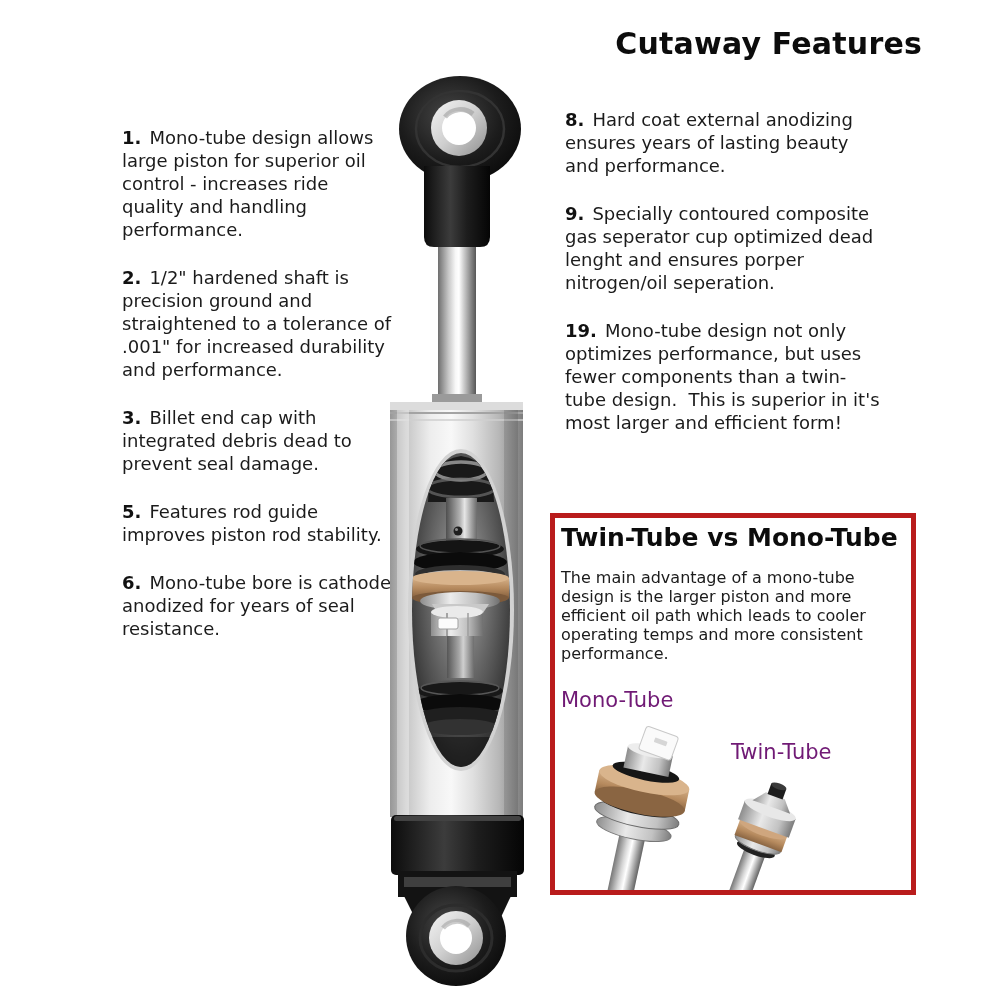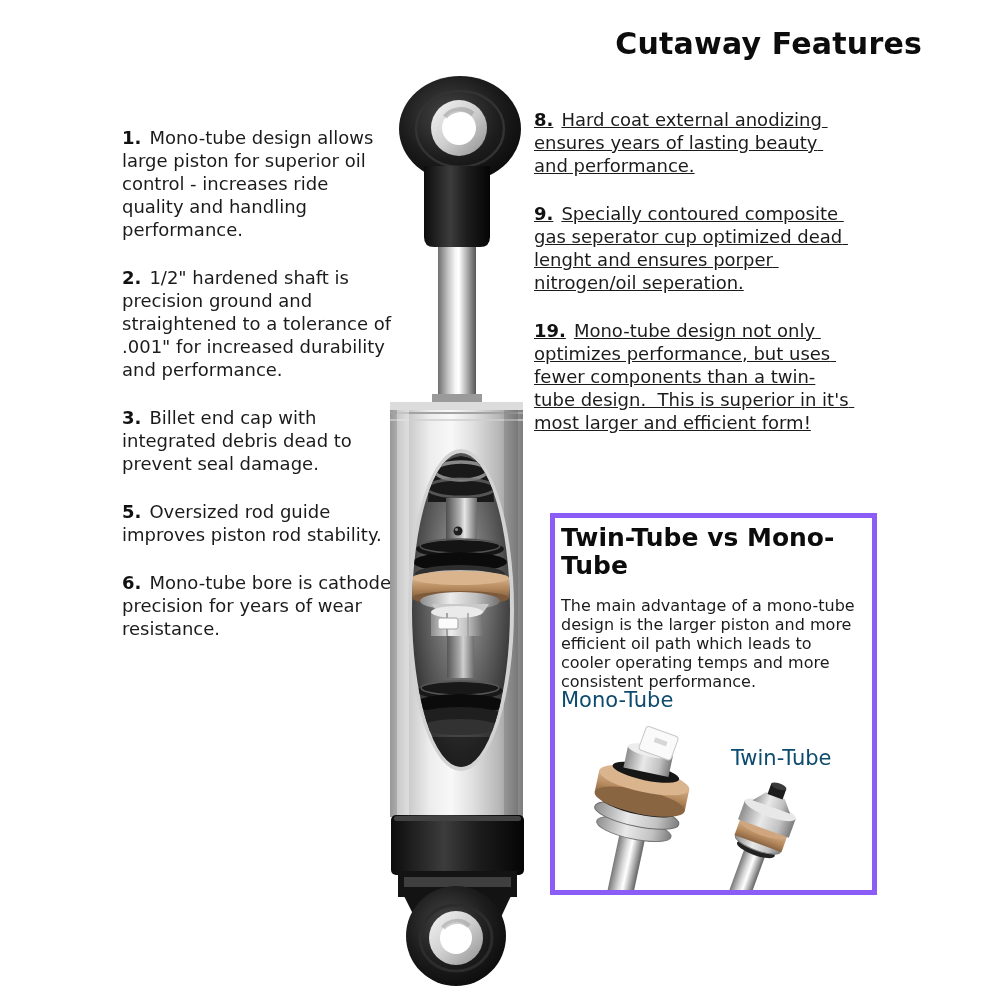--- a/index.html
+++ b/index.html
@@ -9,46 +9,46 @@
     font-family:"DejaVu Sans","Liberation Sans",sans-serif;
   }
   .page-title{
     position:absolute;left:0;top:16px;width:922px;text-align:right;
     font-size:30px;font-weight:bold;color:#0c0c0c;letter-spacing:.2px;margin-top:10px;
   }
   .col{position:absolute;}
   .col p{margin:0 0 25px 0;font-size:18px;line-height:23px;white-space:pre-wrap;}
   .col p b{margin-right:8px;color:#111;}
   .left-col{left:122px;top:126px;width:270px;}
-  .right-col{left:534px;top:108px;width:318px;text-decoration:underline;}
+  .right-col{left:565px;top:108px;width:318px;}
 
   .vs-box{
-    position:absolute;left:550px;top:513px;width:327px;height:382px;
-    border:5px solid #8b5cf6;box-sizing:border-box;background:#ffffff;
+    position:absolute;left:550px;top:513px;width:366px;height:382px;
+    border:5px solid #b91c1c;box-sizing:border-box;background:#ffffff;
   }
   .vs-heading{margin:6px 0 0 6px;font-size:25px;line-height:28px;font-weight:bold;color:#0c0c0c;}
   .vs-body{margin:16px 7px 0 6px;font-size:16px;line-height:19px;color:#1b1b1b;}
-  .vs-label{position:absolute;font-size:21px;color:#0c4a6e;}
+  .vs-label{position:absolute;font-size:21px;color:#701a75;}
   .label-mono{left:6px;top:170px;}
-  .label-twin{left:176px;top:228px;}
+  .label-twin{left:176px;top:222px;}
   .vs-photos{position:absolute;left:0;top:0;width:317px;height:372px;}
 
   .shock-illustration{position:absolute;left:378px;top:60px;}
 </style>
 </head>
 <body>
 
 <div class="page-title">Cutaway Features</div>
 
 <div class="col left-col">
   <p><b>1.</b><span>Mono-tube design allows large piston for superior oil control - increases ride quality and handling performance.</span></p>
   <p><b>2.</b><span>1/2" hardened shaft is precision ground and straightened to a tolerance of .001" for increased durability and performance.</span></p>
   <p><b>3.</b><span>Billet end cap with integrated debris dead to prevent seal damage.</span></p>
-  <p><b>5.</b><span>Oversized rod guide improves piston rod stability.</span></p>
-  <p><b>6.</b><span>Mono-tube bore is cathode precision for years of wear resistance.</span></p>
+  <p><b>5.</b><span>Features rod guide improves piston rod stability.</span></p>
+  <p><b>6.</b><span>Mono-tube bore is cathode anodized for years of seal resistance.</span></p>
 </div>
 
 <div class="col right-col">
   <p><b>8.</b><span>Hard coat external anodizing ensures years of lasting beauty and performance.</span></p>
   <p><b>9.</b><span>Specially contoured composite gas seperator cup optimized dead lenght and ensures porper nitrogen/oil seperation.</span></p>
   <p><b>19.</b><span>Mono-tube design not only optimizes performance, but uses fewer components than a twin-tube design.  This is superior in it's most larger and efficient form!</span></p>
 </div>
 
 <svg class="shock-illustration" width="164" height="943" viewBox="378 60 164 943" xmlns="http://www.w3.org/2000/svg">
   <defs>

